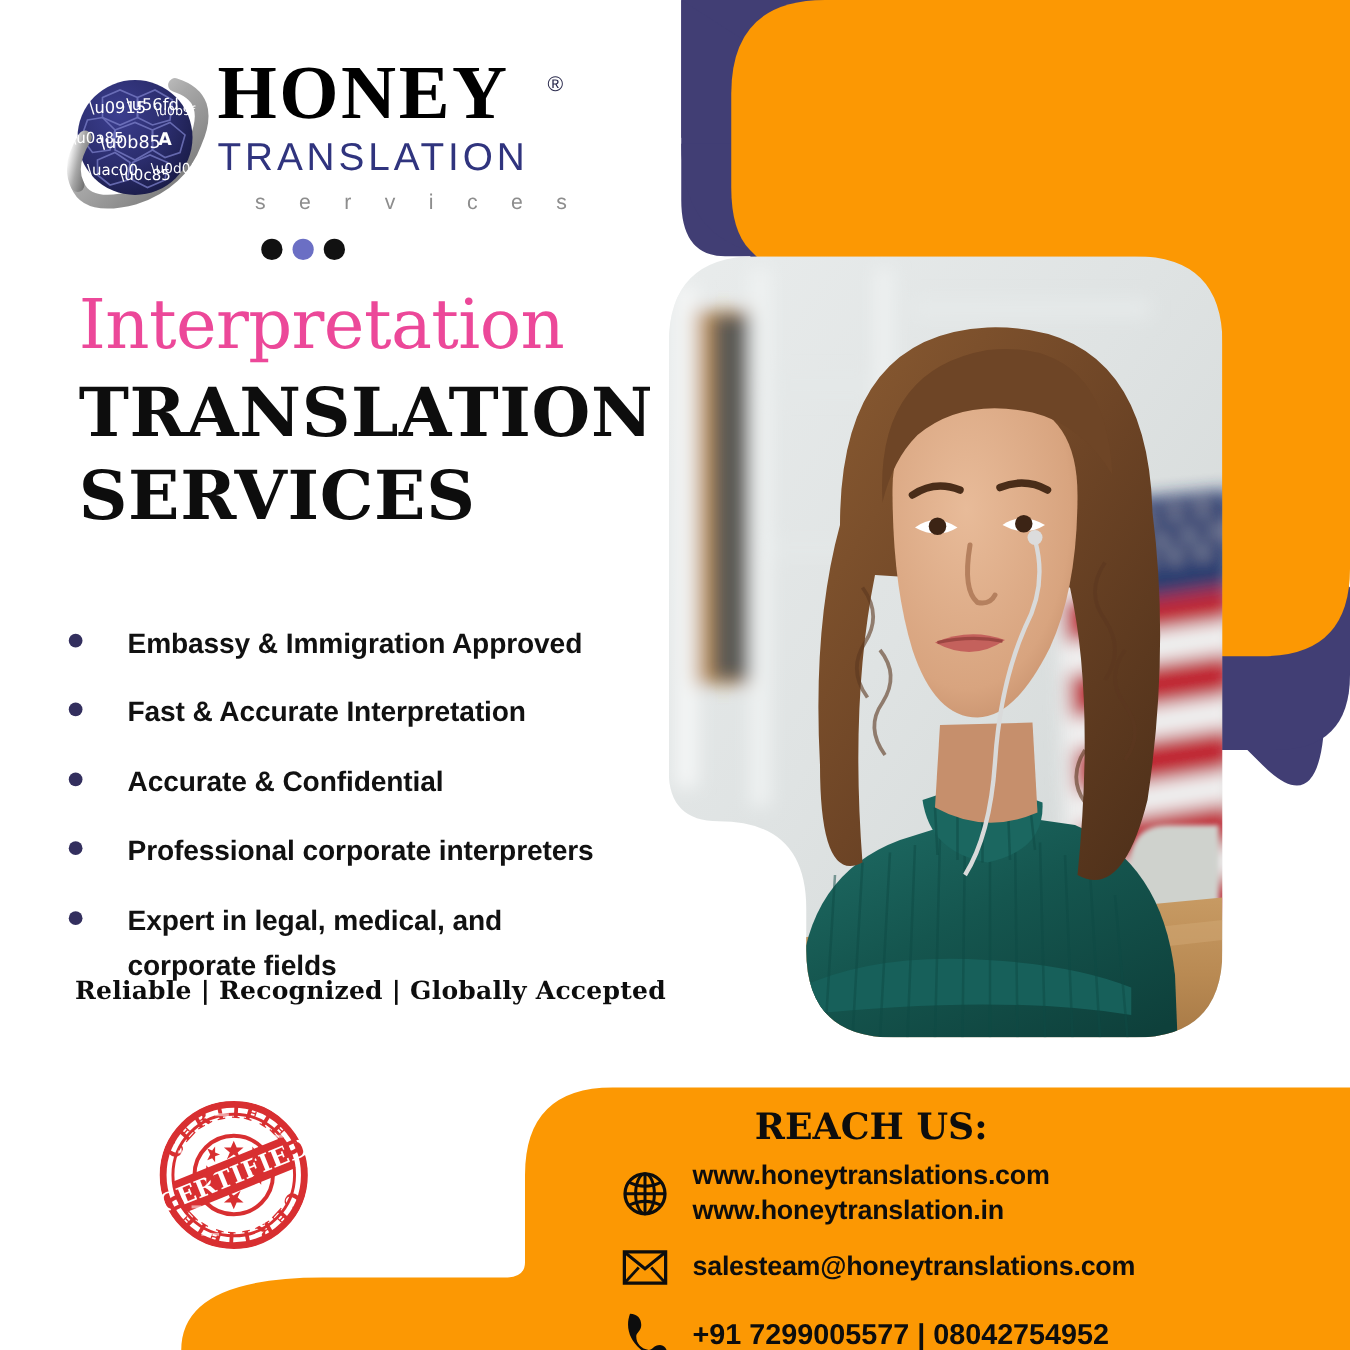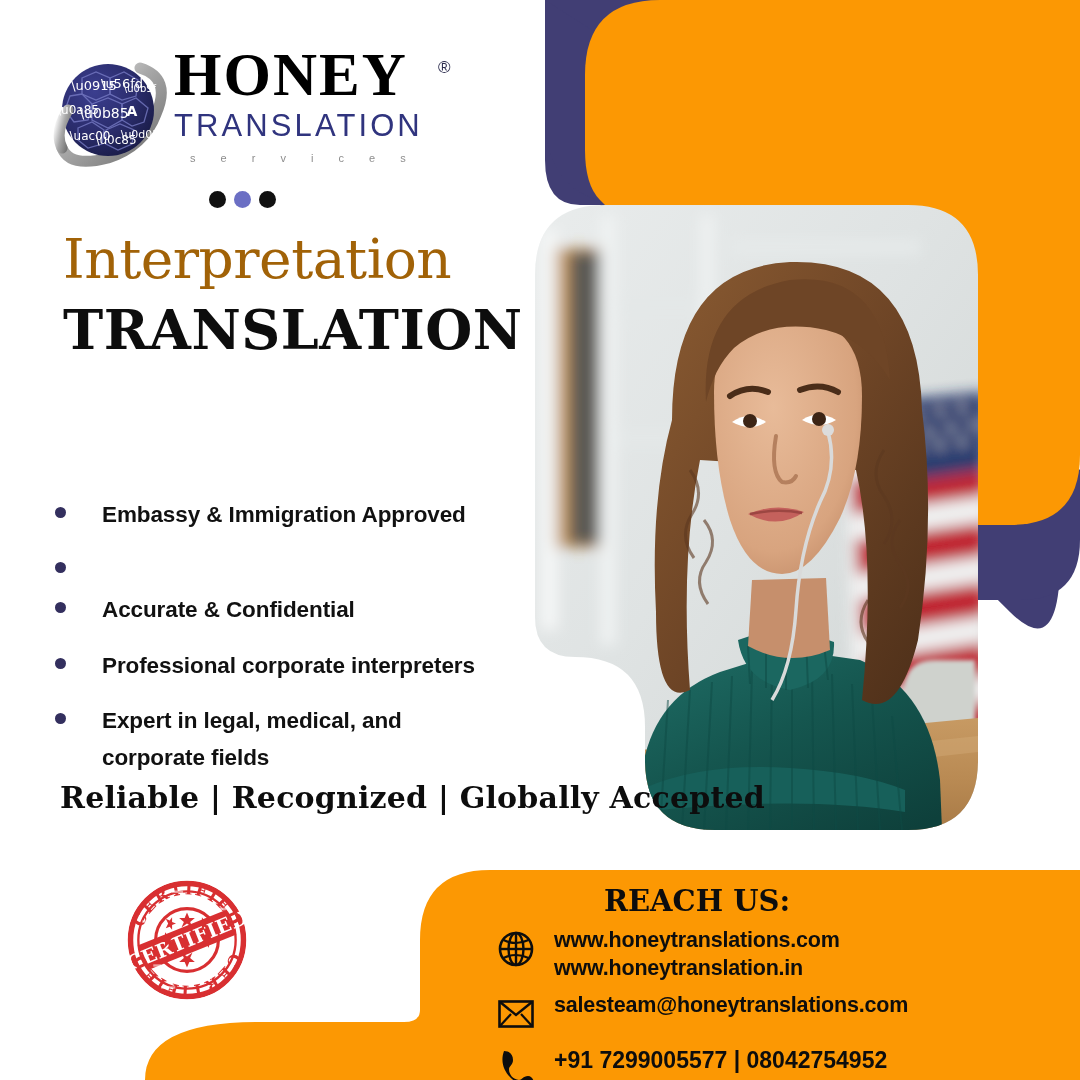--- a/index.html
+++ b/index.html
@@ -67,25 +67,25 @@
     font-family: "Liberation Sans", sans-serif;
     font-size: 31px;
     font-weight: 400;
     color: #30347e;
     letter-spacing: 3.1px;
     margin: 2px 0 0 0;
     white-space: nowrap;
   }
   .logo-services {
     font-family: "Liberation Sans", sans-serif;
-    font-size: 11px;
+    font-size: 17px;
     font-weight: 400;
     color: #8d8d8d;
     letter-spacing: 11px;
-    margin: 8px 0 0 16px;
+    margin: 8px 0 0 30px;
     white-space: nowrap;
   }
 
   
   .dots {
     position: absolute;
     left: 209px;
     top: 191px;
     display: flex;
     gap: 8px;
@@ -100,21 +100,21 @@
   .headline {
     position: absolute;
     left: 63px;
     top: 232px;
     width: 470px;
   }
   .headline-script {
     font-family: "DejaVu Serif", serif;
     font-size: 55px;
     font-weight: 300;
-    color: #a16207;
+    color: #ec4899;
     line-height: 1.0;
     margin: 0;
     letter-spacing: -0.5px;
   }
   .headline-bold {
     font-family: "DejaVu Serif", serif;
     font-size: 54px;
     font-weight: 700;
     color: #0d0d0d;
     line-height: 1.23;
@@ -154,21 +154,21 @@
     line-height: 1.62;
     letter-spacing: -0.1px;
   }
 
   
   .tagline {
     position: absolute;
     left: 60px;
     top: 780px;
     font-family: "DejaVu Serif", serif;
-    font-size: 30px;
+    font-size: 20px;
     font-weight: 700;
     color: #0d0d0d;
     letter-spacing: 0.2px;
     white-space: nowrap;
   }
 
   
   .stamp {
     position: absolute;
     left: 108px;
@@ -198,20 +198,21 @@
     letter-spacing: 0px;
   }
   .contact-rows {
     position: absolute;
     left: 74px;
     top: 57px;
     width: 580px;
   }
   .contact-row {
     display: flex;
+    align-items: center;
     margin-bottom: 10px;
   }
   .contact-icon {
     flex: 0 0 auto;
     width: 44px;
     height: 44px;
     margin-right: 16px;
     display: flex;
     align-items: center;
     justify-content: center;
@@ -550,29 +551,31 @@
 
   <div class="dots">
     <span class="dot" style="background:#111111"></span>
     <span class="dot" style="background:#6B6FC4"></span>
     <span class="dot" style="background:#111111"></span>
   </div>
 
   <div class="headline">
     <div class="headline-script">Interpretation</div>
     <div class="headline-bold">TRANSLATION</div>
+    <div class="headline-bold" style="margin-top:0">SERVICES</div>
   </div>
 
   <ul class="bullets">
     <li class="bullet-row">
       <span class="bullet-dot"></span>
       <span class="bullet-text">Embassy &amp; Immigration Approved</span>
     </li>
     <li class="bullet-row">
       <span class="bullet-dot"></span>
+      <span class="bullet-text">Fast &amp; Accurate Interpretation</span>
     </li>
     <li class="bullet-row">
       <span class="bullet-dot"></span>
       <span class="bullet-text">Accurate &amp; Confidential</span>
     </li>
     <li class="bullet-row">
       <span class="bullet-dot"></span>
       <span class="bullet-text">Professional corporate interpreters</span>
     </li>
     <li class="bullet-row" style="width:380px">

